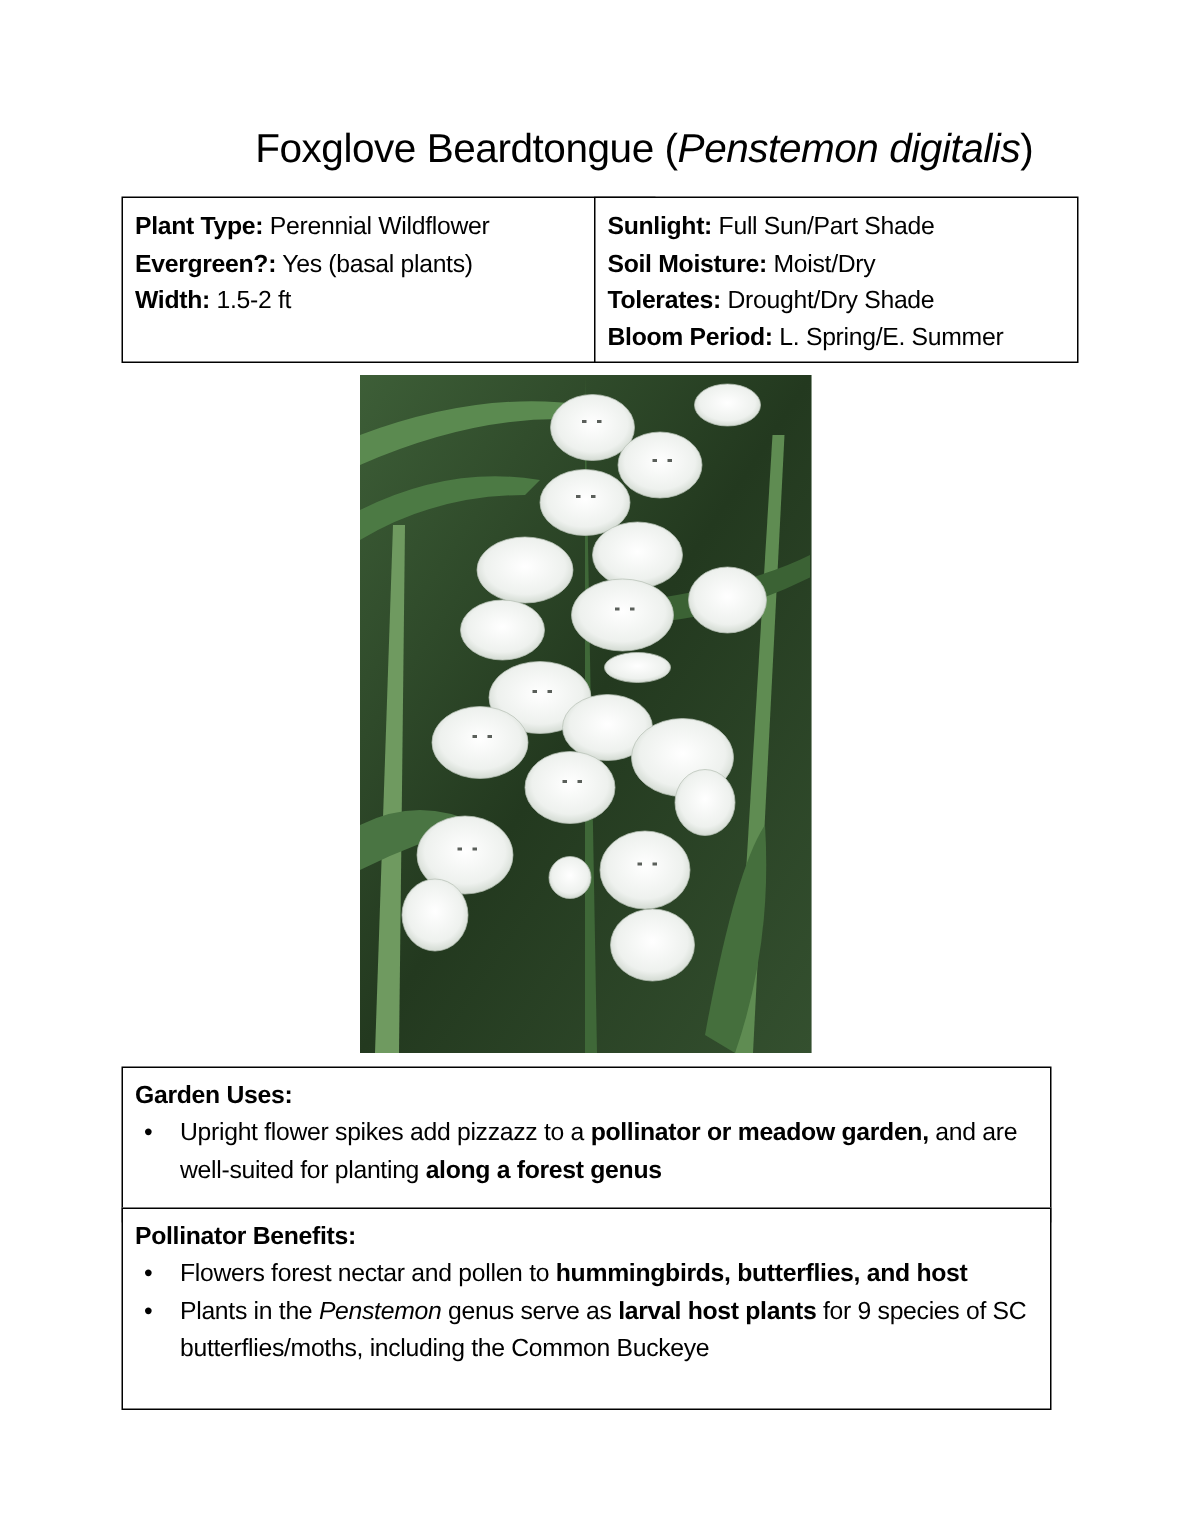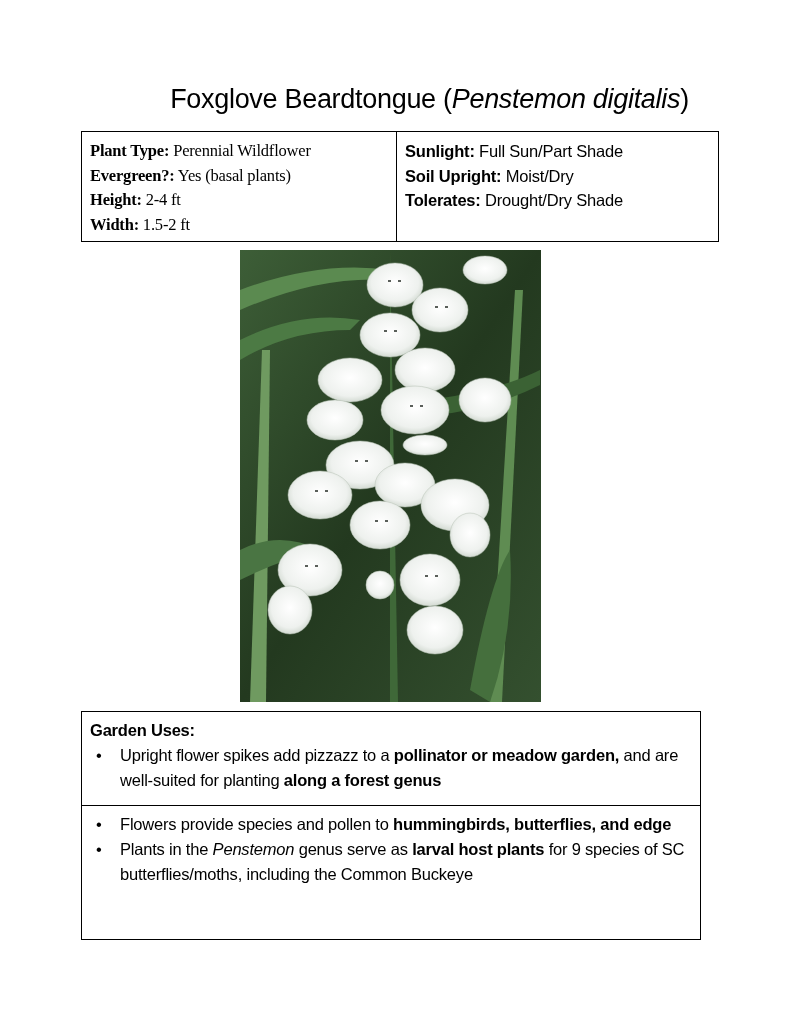--- a/index.html
+++ b/index.html
@@ -2,49 +2,49 @@
 <html><head>
   <meta charset="utf-8">
   <style>
     html, body { margin:0; padding:0; background:#ffffff; }
     body { width:791px; height:1023px; position:relative; font-family:"Liberation Sans", "DejaVu Sans", sans-serif; color:#000; overflow:hidden; }
     .title { position:absolute; left:0; top:84px; width:791px; text-align:center; font-size:27px; font-weight:normal; letter-spacing:-0.3px;padding-left:34px; }
     .title i { font-style:italic; }
     .box { position:absolute; border:1px solid #000; box-sizing:border-box; background:#fff; }
     .info { font-size:16.5px; line-height:24.5px; padding:7px 0 0 8px; white-space:nowrap; letter-spacing:-0.2px; }
     .info b { font-weight:bold; }
-    #box-left { left:81px; top:131px; width:356px; height:111px;font-family:Liberation Serif, serif; }
+    #box-left { left:81px; top:131px; width:356px; height:111px; }
     #box-right { left:396px; top:131px; width:323px; height:111px; }
     .photo { position:absolute; left:240px; top:250px; width:301px; height:452px; overflow:hidden; background:#2f4a2c; }
     #garden { left:81px; top:711px; width:620px; height:104px; }
     #pollinator { left:81px; top:805px; width:620px; height:135px; }
     .sec { font-size:16.5px; line-height:25px; padding:6px 0 0 8px; letter-spacing:-0.2px; }
     .sec-h { font-weight:bold; }
     .bullet { position:relative; padding-left:30px; }
     .bullet .dot { position:absolute; left:6px; top:0; }
   </style>
 </head>
 <body>
 
 <div class="title"><span>Foxglove Beardtongue (</span><i>Penstemon digitalis</i><span>)</span></div>
 
 <div class="box" id="box-left">
   <div class="info">
     <div><b>Plant Type:</b><span> Perennial Wildflower</span></div>
     <div><b>Evergreen?:</b><span> Yes (basal plants)</span></div>
-    <div><b>Height:</b><span> 2-4 ft</span></div>
     <div><b>Width:</b><span> 1.5-2 ft</span></div>
   </div>
 </div>
 
 <div class="box" id="box-right">
   <div class="info">
     <div><b>Sunlight:</b><span> Full Sun/Part Shade</span></div>
-    <div><b>Soil Upright:</b><span> Moist/Dry</span></div>
+    <div><b>Soil Moisture:</b><span> Moist/Dry</span></div>
     <div><b>Tolerates:</b><span> Drought/Dry Shade</span></div>
+    <div><b>Bloom Period:</b><span> L. Spring/E. Summer</span></div>
   </div>
 </div>
 
 <div class="photo" title="White tubular flowers of Foxglove Beardtongue on a spike among green leaves">
   <svg width="301" height="452" viewBox="0 0 301 452">
     <defs>
       <linearGradient id="bg" x1="0" y1="0" x2="1" y2="1">
         <stop offset="0" stop-color="#3d5e37"></stop>
         <stop offset="0.5" stop-color="#23391f"></stop>
         <stop offset="1" stop-color="#34502f"></stop>
@@ -115,22 +115,23 @@
     <div class="sec-h">Garden Uses:</div>
     <div class="bullet">
       <span class="dot">•</span>
       <span>Upright flower spikes add pizzazz to a </span><b>pollinator or meadow garden,</b><span> and are well-suited for planting </span><b>along a forest genus</b>
     </div>
   </div>
 </div>
 
 <div class="box" id="pollinator">
   <div class="sec">
+    <div class="sec-h">Pollinator Benefits:</div>
     <div class="bullet">
       <span class="dot">•</span>
-      <span>Flowers provide species and pollen to </span><b>hummingbirds, butterflies, and edge</b>
+      <span>Flowers forest nectar and pollen to </span><b>hummingbirds, butterflies, and host</b>
     </div>
     <div class="bullet">
       <span class="dot">•</span>
       <span>Plants in the </span><i>Penstemon</i><span> genus serve as </span><b>larval host plants</b><span> for 9 species of SC butterflies/moths, including the Common Buckeye</span>
     </div>
   </div>
 </div>
 
 </body></html>

